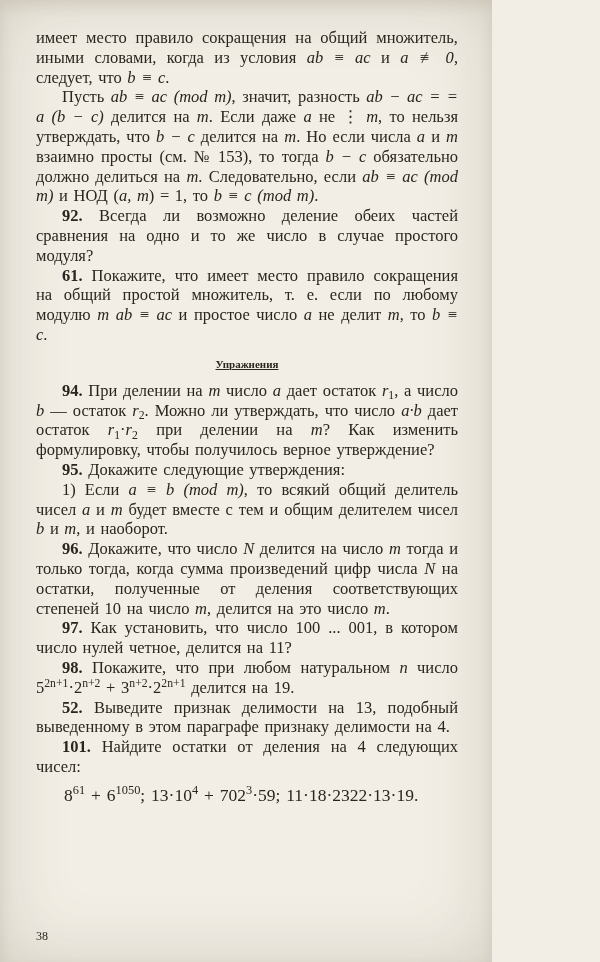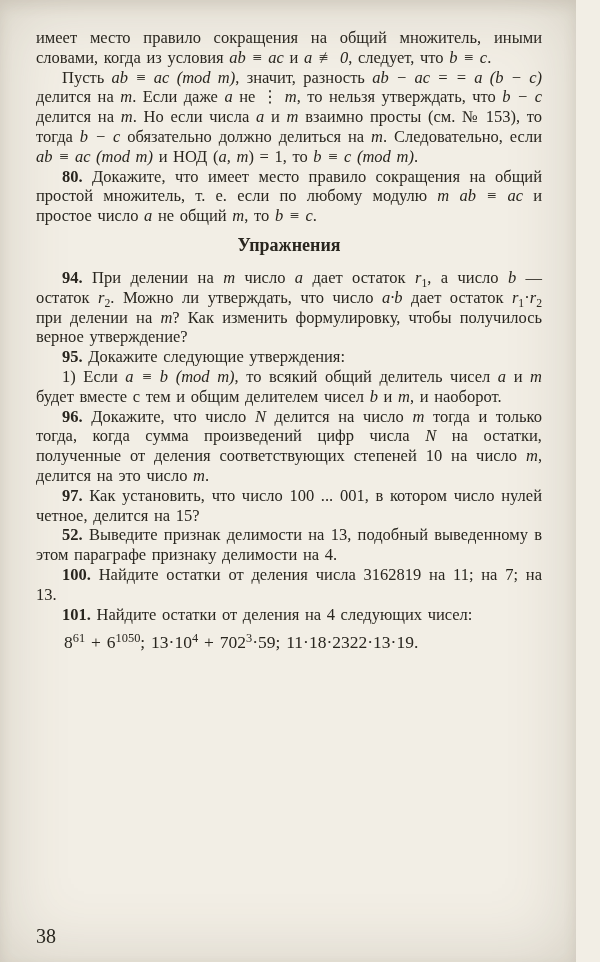--- a/index.html
+++ b/index.html
@@ -10,79 +10,81 @@
   }
   body {
     width: 600px;
     height: 962px;
     background: var(--page-bg);
     color: var(--ink);
     font-family: "Liberation Serif", "DejaVu Serif", serif;
   }
   .page {
     position: relative;
-    width: 576px;
+    width: 492px;
     height: 962px;
     padding: 28px 34px 0 36px;
     overflow: hidden;
     background: var(--page-bg);
     box-shadow: inset 0 0 70px rgba(95, 84, 60, 0.20), inset 0 6px 14px rgba(95, 84, 60, 0.12);
   }
   .text-block p {
     margin: 0;
     text-align: justify;
     font-size: 16.5px;
     line-height: 19.8px;
     text-indent: 26px;
     word-spacing: 1.5px;
   }
   .text-block p.noindent { text-indent: 0; }
   .heading {
-    margin: 9px 0 13px 0;
+    margin: 9px 0 7px 0;
     text-align: center;
-    font-size: 18px;
+    font-size: 11px;
     line-height: 20px;
     font-weight: bold;
+    text-decoration: underline;
   }
   .formula {
     text-indent: 0 !important;
     text-align: left;
     padding-left: 28px;
     margin-top: 9px !important;
     font-size: 17.5px !important;
     word-spacing: 4px;
   }
   .it { font-style: italic; }
   .bd { font-weight: bold; }
   .sup { font-size: 71%; line-height: 0; position: relative; top: -0.5em; }
   .sub { font-size: 71%; line-height: 0; position: relative; top: 0.32em; }
   .page-number {
     position: absolute;
     left: 36px;
     bottom: 18px;
-    font-size: 20px;
+    font-size: 12px;
     line-height: 16px;
   }
 </style>
 </head>
 <body>
 
 <div class="page">
   <div class="text-block">
     <p class="noindent"><span>имеет место правило сокращения на общий множитель, иными словами, когда из условия </span><span class="it">ab ≡ ac</span><span> и </span><span class="it">a ≢ 0</span><span>, следует, что </span><span class="it">b ≡ c</span><span>.</span></p>
     <p><span>Пусть </span><span class="it">ab ≡ ac (mod m)</span><span>, значит, разность </span><span class="it">ab − ac = = a (b − c)</span><span> делится на </span><span class="it">m</span><span>. Если даже </span><span class="it">a</span><span> не ⋮ </span><span class="it">m</span><span>, то нельзя утверждать, что </span><span class="it">b − c</span><span> делится на </span><span class="it">m</span><span>. Но если числа </span><span class="it">a</span><span> и </span><span class="it">m</span><span> взаимно просты (см. № 153), то тогда </span><span class="it">b − c</span><span> обязательно должно делиться на </span><span class="it">m</span><span>. Следовательно, если </span><span class="it">ab ≡ ac (mod m)</span><span> и НОД (</span><span class="it">a, m</span><span>) = 1, то </span><span class="it">b ≡ c (mod m)</span><span>.</span></p>
-    <p><span class="bd">80.</span><span> Докажите, что имеет место правило сокращения на общий простой множитель, т. е. если по любому модулю </span><span class="it">m</span><span> </span><span class="it">ab ≡ ac</span><span> и простое число </span><span class="it">a</span><span> не общий </span><span class="it">m</span><span>, то </span><span class="it">b ≡ c</span><span>.</span></p>
+    <p><span class="bd">92.</span><span> Всегда ли возможно деление обеих частей сравнения на одно и то же число в случае простого модуля?</span></p>
+    <p><span class="bd">61.</span><span> Покажите, что имеет место правило сокращения на общий простой множитель, т. е. если по любому модулю </span><span class="it">m</span><span> </span><span class="it">ab ≡ ac</span><span> и простое число </span><span class="it">a</span><span> не делит </span><span class="it">m</span><span>, то </span><span class="it">b ≡ c</span><span>.</span></p>
 
     <h3 class="heading"><span class="bd">Упражнения</span></h3>
 
     <p><span class="bd">94.</span><span> При делении на </span><span class="it">m</span><span> число </span><span class="it">a</span><span> дает остаток </span><span class="it">r</span><span class="sub">1</span><span>, а число </span><span class="it">b</span><span> — остаток </span><span class="it">r</span><span class="sub">2</span><span>. Можно ли утверждать, что число </span><span class="it">a·b</span><span> дает остаток </span><span class="it">r</span><span class="sub">1</span><span>·</span><span class="it">r</span><span class="sub">2</span><span> при делении на </span><span class="it">m</span><span>? Как изменить формулировку, чтобы получилось верное утверждение?</span></p>
     <p><span class="bd">95.</span><span> Докажите следующие утверждения:</span></p>
     <p><span>1) Если </span><span class="it">a ≡ b (mod m)</span><span>, то всякий общий делитель чисел </span><span class="it">a</span><span> и </span><span class="it">m</span><span> будет вместе с тем и общим делителем чисел </span><span class="it">b</span><span> и </span><span class="it">m</span><span>, и наоборот.</span></p>
     <p><span class="bd">96.</span><span> Докажите, что число </span><span class="it">N</span><span> делится на число </span><span class="it">m</span><span> тогда и только тогда, когда сумма произведений цифр числа </span><span class="it">N</span><span> на остатки, полученные от деления соответствующих степеней 10 на число </span><span class="it">m</span><span>, делится на это число </span><span class="it">m</span><span>.</span></p>
-    <p><span class="bd">97.</span><span> Как установить, что число 100 ... 001, в котором число нулей четное, делится на 15?</span></p>
+    <p><span class="bd">97.</span><span> Как установить, что число 100 ... 001, в котором число нулей четное, делится на 11?</span></p>
+    <p><span class="bd">98.</span><span> Покажите, что при любом натуральном </span><span class="it">n</span><span> число 5</span><span class="sup">2n+1</span><span>·2</span><span class="sup">n+2</span><span> + 3</span><span class="sup">n+2</span><span>·2</span><span class="sup">2n+1</span><span> делится на 19.</span></p>
     <p><span class="bd">52.</span><span> Выведите признак делимости на 13, подобный выведенному в этом параграфе признаку делимости на 4.</span></p>
-    <p><span class="bd">100.</span><span> Найдите остатки от деления числа 3162819 на 11; на 7; на 13.</span></p>
     <p><span class="bd">101.</span><span> Найдите остатки от деления на 4 следующих чисел:</span></p>
     <p class="formula"><span>8</span><span class="sup">61</span><span> + 6</span><span class="sup">1050</span><span>; 13·10</span><span class="sup">4</span><span> + 702</span><span class="sup">3</span><span>·59; 11·18·2322·13·19.</span></p>
   </div>
 
   <div class="page-number">38</div>
 </div>
 
 </body></html>

